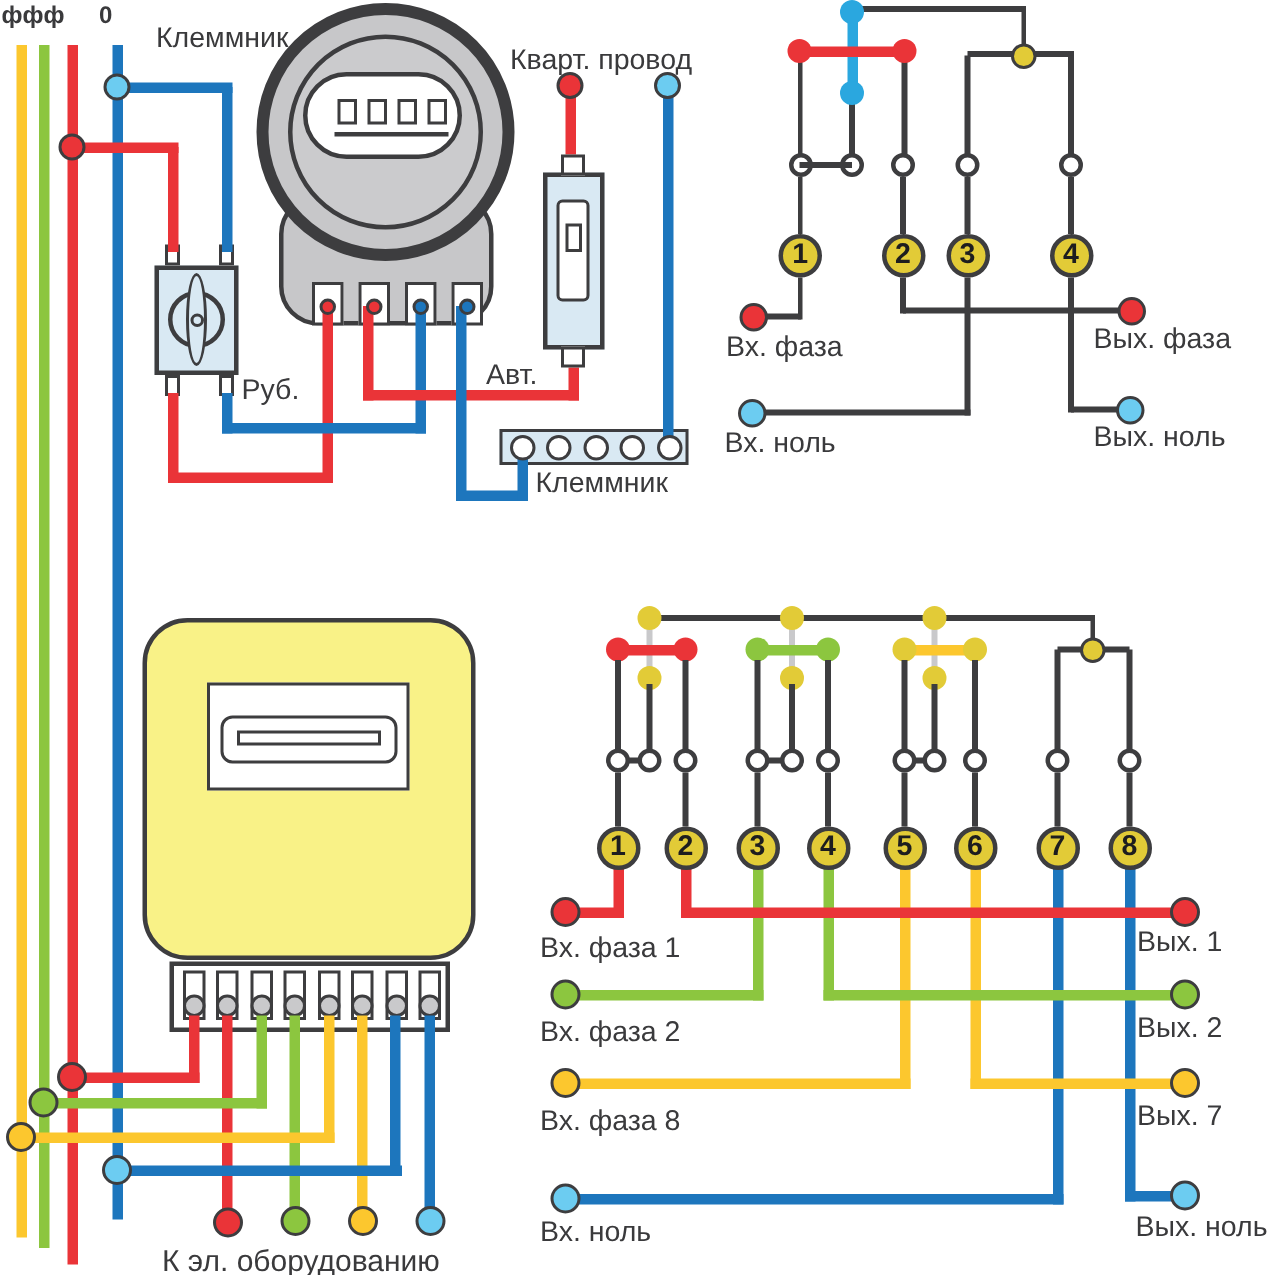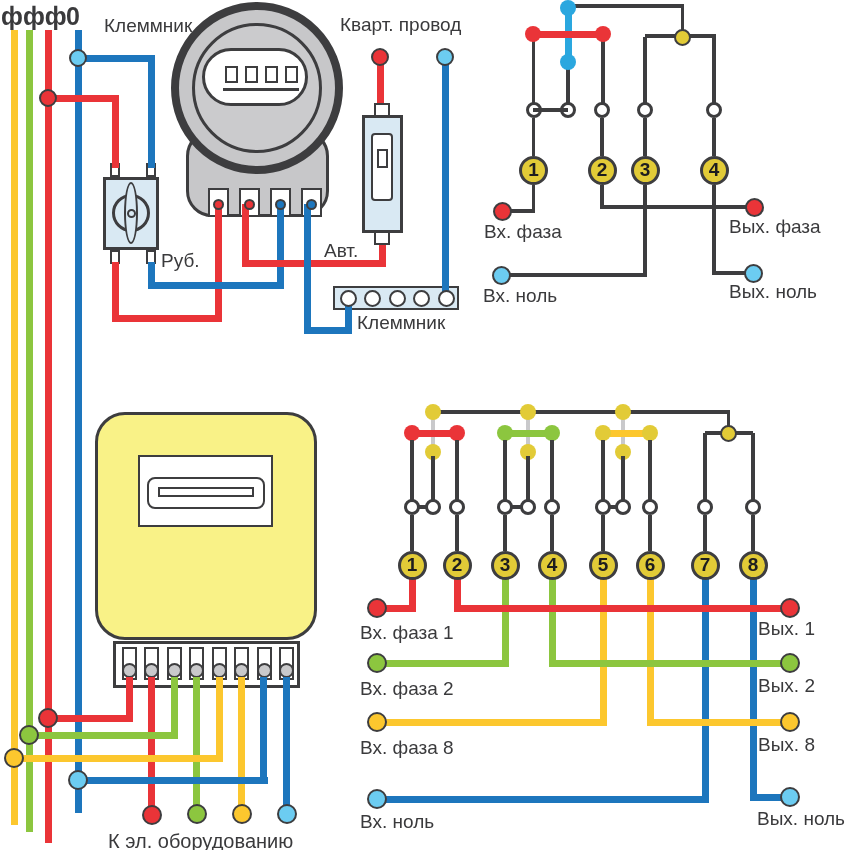--- a/index.html
+++ b/index.html
@@ -19,21 +19,21 @@
   .d{position:absolute;border-radius:50%;box-sizing:border-box;}
   .o{border:2.5px solid var(--wire_dark);}
   .c{position:absolute;box-sizing:border-box;width:16px;height:16px;border-radius:50%;
      border:3px solid var(--wire_dark);background:#fff;}
   .t{position:absolute;box-sizing:border-box;width:29px;height:29px;border-radius:50%;
      border:3px solid var(--wire_dark);background:var(--terminal_yellow);
      display:flex;align-items:center;justify-content:center;font-size:19px;font-weight:700;color:#1d1d1f;}
   .bx{position:absolute;box-sizing:border-box;border:3px solid var(--wire_dark);}
   .b2{position:absolute;box-sizing:border-box;border:2.5px solid var(--wire_dark);background:#fff;}
   .lb{position:absolute;white-space:nowrap;font-size:19px;color:var(--text);}
-  .hd{font-size:25px;font-weight:700;}
+  .hd{font-size:16px;font-weight:700;}
 </style>
 </head>
 <body>
 
 <div id="cv">
 
   <i class="w yel" style="left:10.5px;top:30px;width:7px;height:795px"></i>
   <i class="w grn" style="left:25.5px;top:30px;width:7px;height:802px"></i>
   <i class="w red" style="left:44.5px;top:30px;width:7px;height:813px"></i>
   <i class="w blu" style="left:74.5px;top:30px;width:7px;height:783px"></i>
@@ -101,21 +101,21 @@
   <i class="d red" style="left:213px;top:198.5px;width:11px;height:11px;border:2px solid var(--wire_dark)"></i>
   <i class="d red" style="left:244px;top:198.5px;width:11px;height:11px;border:2px solid var(--wire_dark)"></i>
   <i class="d blu" style="left:275px;top:198.5px;width:11px;height:11px;border:2px solid var(--wire_dark)"></i>
   <i class="d blu" style="left:306px;top:198.5px;width:11px;height:11px;border:2px solid var(--wire_dark)"></i>
   <i class="d o cyn" style="left:69px;top:49px;width:18px;height:18px"></i>
   <i class="d o red" style="left:39px;top:89px;width:18px;height:18px"></i>
   <i class="d o red" style="left:371px;top:48px;width:18px;height:18px"></i>
   <i class="d o cyn" style="left:436px;top:48px;width:18px;height:18px"></i>
 
   <span class="lb" style="left:104px;top:15px">Клеммник</span>
-  <span class="lb" style="left:340px;top:14px">Кварт. провод</span>
+  <span class="lb" style="left:340px;top:30px">Кварт. провод</span>
   <span class="lb" style="left:161px;top:250px">Руб.</span>
   <span class="lb" style="left:324px;top:240px">Авт.</span>
   <span class="lb" style="left:357px;top:312px">Клеммник</span>
 
   <i class="w ink" style="left:568px;top:4px;width:116px;height:3.5px"></i>
   <i class="w ink" style="left:680.5px;top:4px;width:3.5px;height:33px"></i>
   <i class="w ink" style="left:531.75px;top:38px;width:3.5px;height:66px"></i>
   <i class="w ink" style="left:601.25px;top:38px;width:3.5px;height:66px"></i>
   <i class="w ink" style="left:566.25px;top:68px;width:3.5px;height:36px"></i>
   <i class="w ink" style="left:645px;top:34.25px;width:71px;height:3.5px"></i>
@@ -317,16 +317,16 @@
   <i class="d o grn" style="left:780px;top:653px;width:20px;height:20px"></i>
   <i class="d o yel" style="left:780px;top:712px;width:20px;height:20px"></i>
   <i class="d o cyn" style="left:780px;top:787px;width:20px;height:20px"></i>
 
   <span class="lb" style="left:360px;top:622px">Вх. фаза 1</span>
   <span class="lb" style="left:360px;top:678px">Вх. фаза 2</span>
   <span class="lb" style="left:360px;top:737px">Вх. фаза 8</span>
   <span class="lb" style="left:360px;top:811px">Вх. ноль</span>
   <span class="lb" style="left:758px;top:618px">Вых. 1</span>
   <span class="lb" style="left:758px;top:675px">Вых. 2</span>
-  <span class="lb" style="left:758px;top:734px">Вых. 8</span>
+  <span class="lb" style="left:758px;top:734px">Вых. 7</span>
   <span class="lb" style="left:757px;top:808px">Вых. ноль</span>
 
 </div>
 
 </body></html>

